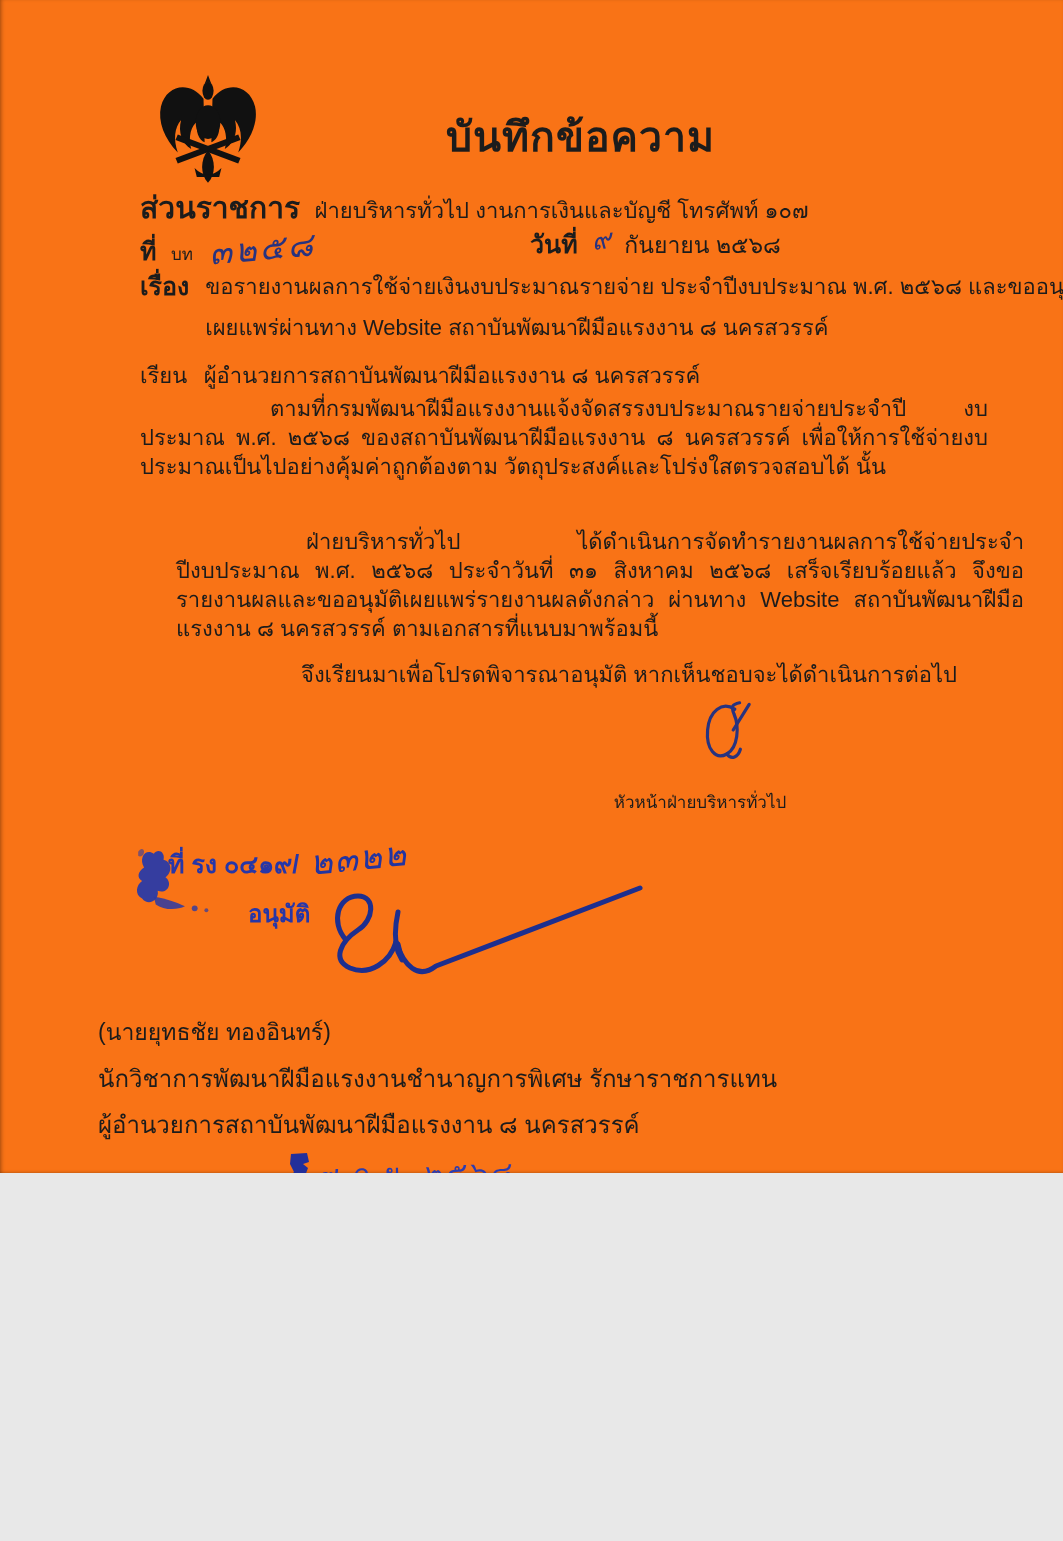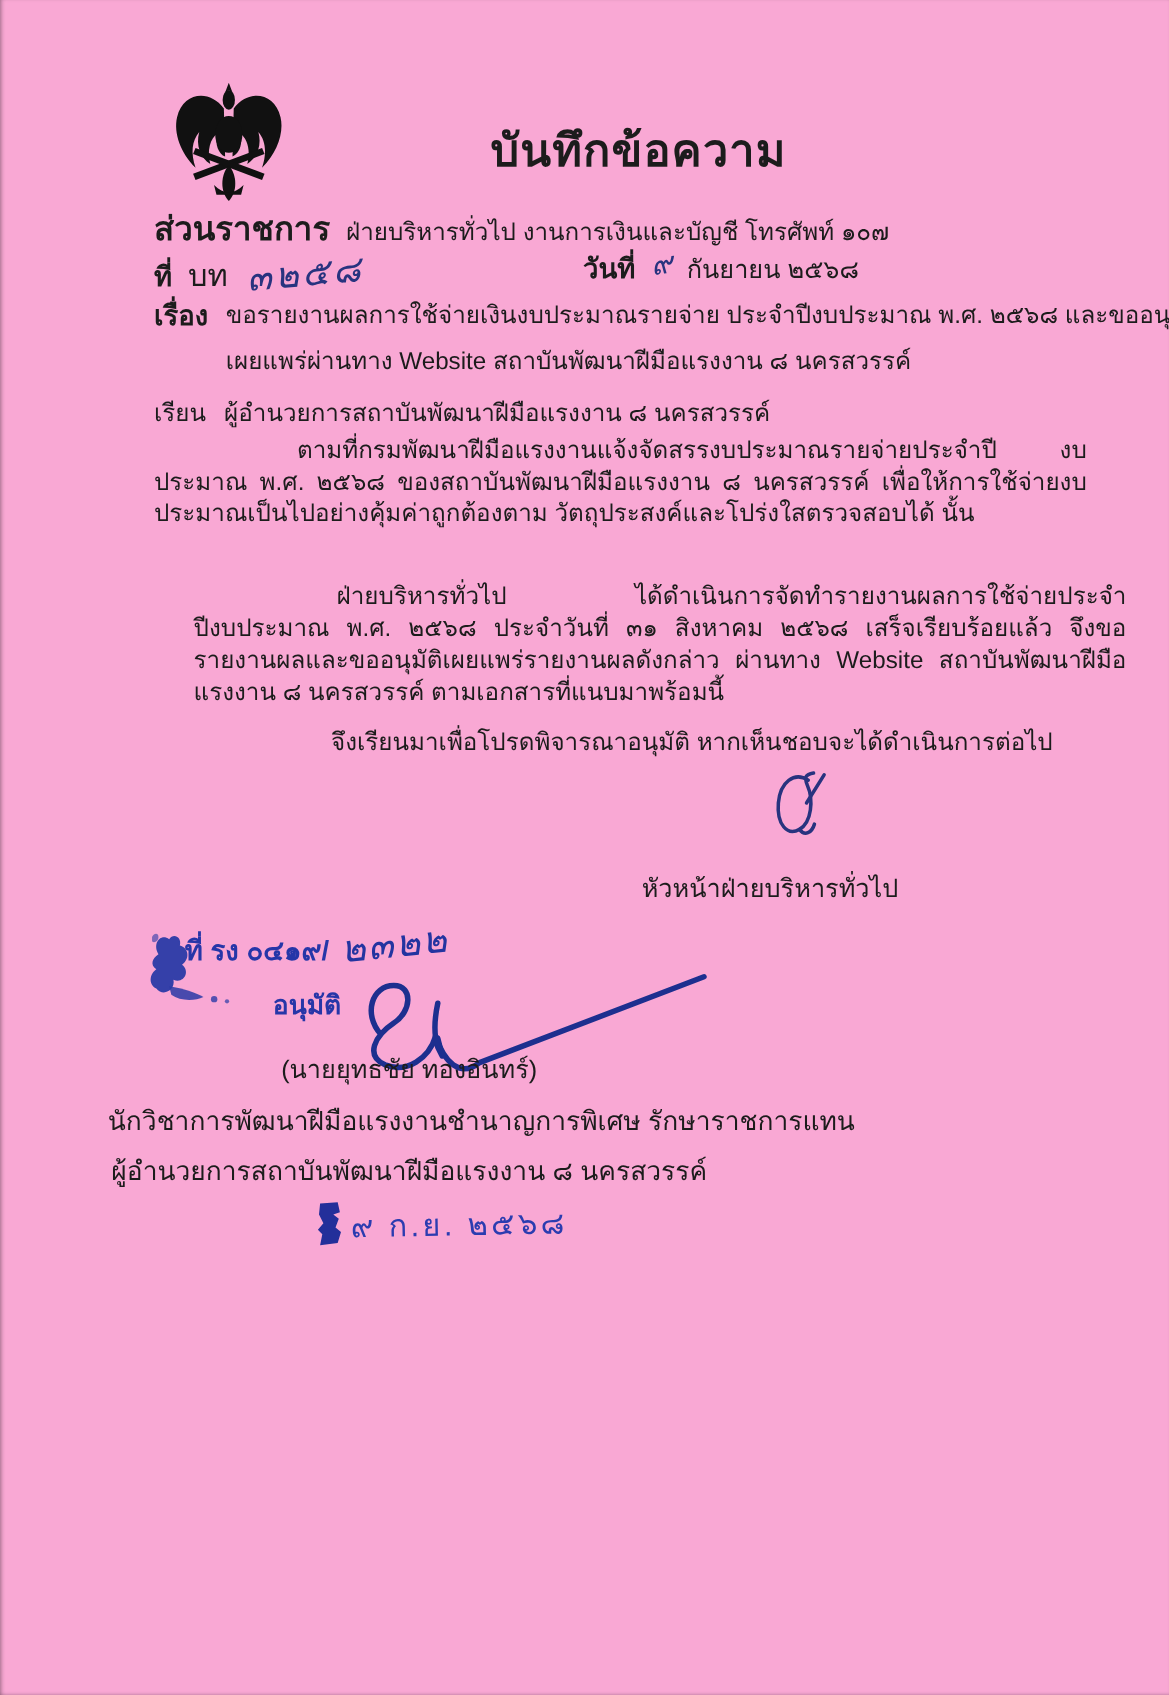--- a/index.html
+++ b/index.html
@@ -1,38 +1,38 @@
 <!DOCTYPE html>
 <html><head>
 <meta charset="utf-8">
 <style>
   html,body{margin:0;padding:0;background:#e8e8e8;}
   .page{
     position:relative;
-    width:1063px;height:1541px;
+    width:1063px;height:1173px;
     margin:0 auto;
-    background:#f9a8d4;
+    background:#f97316;
     font-family:"Liberation Sans","DejaVu Sans",sans-serif;
     color:#1c1c1c;
     overflow:hidden;
     box-shadow:inset 3px 0 4px -2px rgba(0,0,0,.35), inset 0 -2px 3px -1px rgba(0,0,0,.15);
   }
   .garuda{position:absolute;left:150px;top:74px;width:116px;height:112px;}
   .title{
     position:absolute;left:446px;top:104px;margin:0;
     font-size:41px;font-weight:700;letter-spacing:1px;white-space:nowrap;
   }
   .row{position:absolute;left:140px;white-space:nowrap;}
   .lbl{font-weight:700;font-size:25px;}
   .lbl-big{font-weight:700;font-size:30px;}
   .val{font-size:22px;}
   .row-dept{top:184px;}
   .row-dept .val{margin-left:10px;}
   .row-ref{top:222px;width:848px;}
-  .row-ref .val{margin-left:10px;font-size:28px;}
+  .row-ref .val{margin-left:10px;font-size:17px;}
   .date-group{position:absolute;left:390px;top:0;}
   .date-group .val{margin-left:8px;font-size:23px;}
   .handwriting{
     display:inline-block;
     font-style:italic;
     color:#28337f;
     transform:rotate(-5deg);
   }
   .ref-hw{font-size:33px;margin-left:12px;letter-spacing:3px;}
   .day-hw{font-size:27px;margin-left:10px;transform:rotate(-8deg) translateY(-4px);}
@@ -45,29 +45,29 @@
     position:absolute;left:140px;width:848px;margin:0;
     font-size:22px;line-height:29px;
     text-align:justify;text-indent:130px;
   }
   .para-1{top:394px;}
   .para-2{top:527px;margin-left:36px;}
   .closing{top:660px;text-align:center;}
   .signer1{position:absolute;left:535px;top:696px;width:330px;text-align:center;}
   .sig1-svg{width:72px;height:80px;margin-left:52px;display:inline-block;}
   .sig-name{font-size:23px;margin-top:2px;white-space:nowrap;}
-  .sig-pos{font-size:23px;margin-top:8px;white-space:nowrap;}
+  .sig-pos{font-size:17px;margin-top:8px;white-space:nowrap;}
   .stamp-text{color:#2636a8;font-weight:700;}
   .approval{position:absolute;left:168px;top:834px;width:260px;}
   .approval .stamp-line{font-size:25px;white-space:nowrap;}
   .appr-hw{font-size:34px;letter-spacing:2px;transform:rotate(-6deg) translateY(-3px);margin-left:4px;color:#2334a0;}
   .decision{font-size:24px;margin-top:6px;margin-left:80px;}
   .smudge-svg{position:absolute;left:134px;top:846px;width:98px;height:74px;}
   .sig2-svg{position:absolute;left:310px;top:878px;width:342px;height:130px;}
-  .signer2{position:absolute;left:98px;top:954px;width:548px;text-align:center;}
+  .signer2{position:absolute;left:98px;top:1014px;width:548px;text-align:left;}
   .signer2 .s2-name{font-size:23px;margin-bottom:9px;}
   .signer2 .s2-pos{font-size:24px;margin-bottom:7px;white-space:nowrap;}
   .date-stamp-row{margin-top:2px;margin-left:60px;display:flex;align-items:center;justify-content:center;}
   .date-blob-svg{width:26px;height:42px;margin-right:6px;}
   .date-stamp{font-size:28px;letter-spacing:3px;transform:rotate(-1deg);color:#2b3cb0;}
 </style>
 </head>
 <body>
 
 <div class="page">

